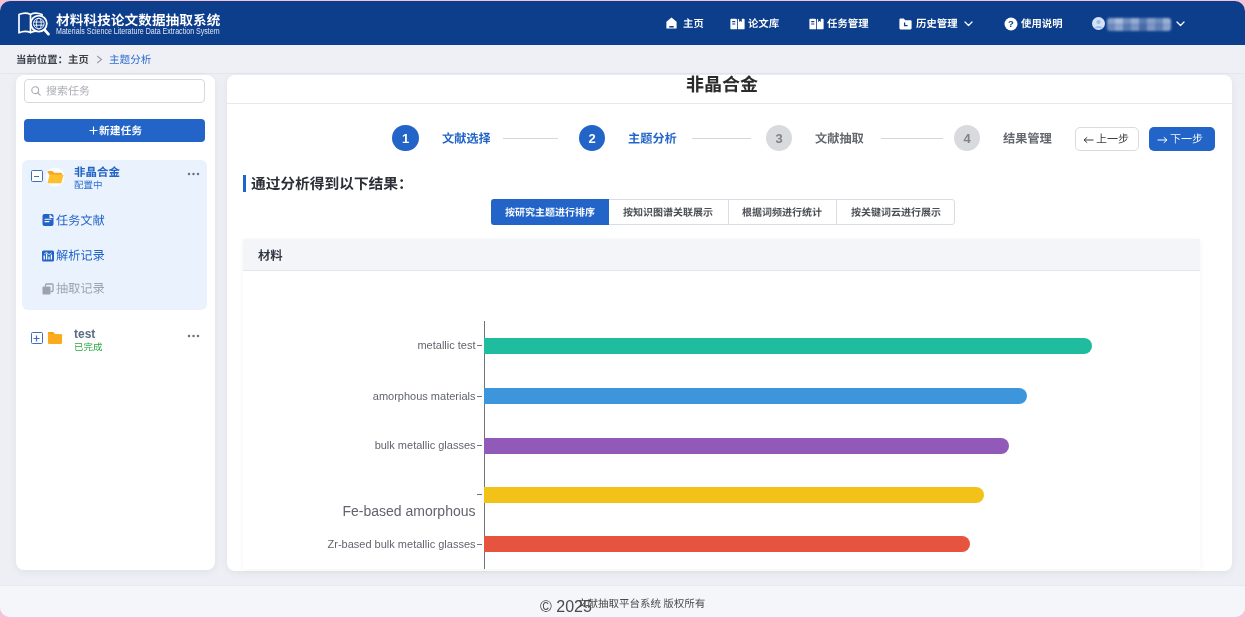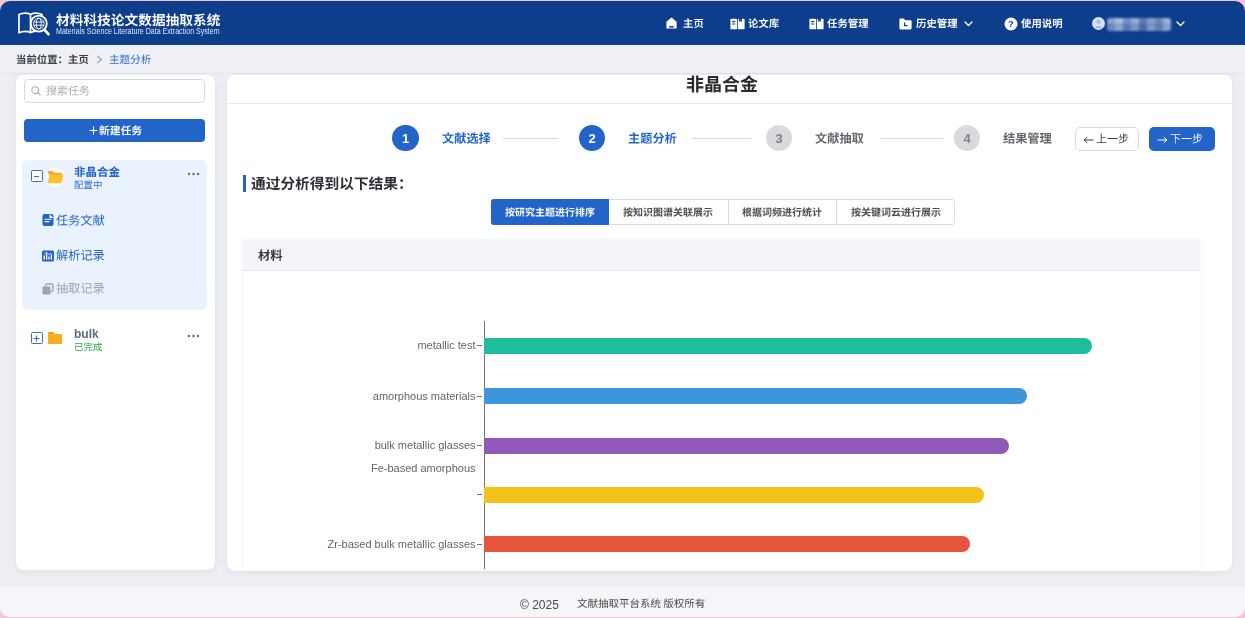--- a/index.html
+++ b/index.html
@@ -191,21 +191,21 @@
     </div>
 <div class="abs" style="left:30.5px;top:331px;width:12px;height:12px;border:1.3px solid #3e70bc;border-radius:1.5px;background:#fff"></div>
 <svg class="abs" style="left:33.2px;top:333.7px" width="7" height="7" viewBox="0 0 7 7">
       <path d="M3.5 0.5 V6.5 M0.5 3.5 H6.5" stroke="#3e70bc" stroke-width="1.2"></path>
     </svg>
 <svg class="abs" style="left:45px;top:327px" width="20" height="20" viewBox="0 0 24 24">
       <circle cx="12" cy="12" r="11.5" fill="rgba(255,255,255,0.75)"></circle>
       <path fill="#fbab1e" d="M3.5 6.4 A1.5 1.5 0 0 1 5 4.9 L9.6 4.9 L11.7 7.2 L19 7.2 A1.5 1.5 0 0 1 20.5 8.7 L20.5 17.8 A1.5 1.5 0 0 1 19 19.3 L5 19.3 A1.5 1.5 0 0 1 3.5 17.8 Z"></path>
       <path fill="#f9a01b" d="M3.5 6.4 A1.5 1.5 0 0 1 5 4.9 L9.6 4.9 L11.7 7.2 L3.5 7.2 Z"></path>
     </svg>
-<div class="abs" style="left:74px;top:325.5px;font-size:12px;font-weight:bold;color:#5a6b85;font-family:'Liberation Sans',sans-serif">bulk</div>
+<div class="abs" style="left:74px;top:325.5px;font-size:12px;font-weight:bold;color:#5a6b85;font-family:'Liberation Sans',sans-serif">test</div>
 <div style="position:absolute;left:74.0px;top:340.7px">
       <svg width="28.5" height="11.4" viewBox="0 -8.4 28.5 11.4" style="display:block">
         <path fill="#22a63c" transform="translate(0 0)" d="M0.9 -7.4V-6.7H7.1V-4.2H2.1V-5.7H1.4V-1.0C1.4 0.2 1.9 0.5 3.4 0.5C3.8 0.5 6.6 0.5 7.0 0.5C8.5 0.5 8.9 -0.0 9.0 -1.8C8.8 -1.8 8.5 -1.9 8.3 -2.1C8.2 -0.5 8.0 -0.2 7.0 -0.2C6.3 -0.2 3.9 -0.2 3.4 -0.2C2.3 -0.2 2.1 -0.4 2.1 -1.0V-3.5H7.1V-3.0H7.8V-7.4Z M11.7 -5.2V-4.5H16.8V-5.2ZM10.0 -3.4V-2.8H12.6C12.5 -1.1 12.1 -0.2 9.9 0.2C10.1 0.3 10.2 0.6 10.3 0.8C12.7 0.3 13.2 -0.8 13.3 -2.8H15.0V-0.4C15.0 0.4 15.2 0.6 16.1 0.6C16.3 0.6 17.4 0.6 17.5 0.6C18.3 0.6 18.5 0.3 18.6 -1.0C18.4 -1.1 18.1 -1.2 17.9 -1.3C17.9 -0.2 17.9 -0.0 17.5 -0.0C17.2 -0.0 16.3 -0.0 16.2 -0.0C15.8 -0.0 15.7 -0.1 15.7 -0.4V-2.8H18.5V-3.4ZM13.5 -7.9C13.7 -7.6 13.9 -7.2 14.0 -6.9H10.3V-4.8H11.0V-6.2H17.5V-4.8H18.2V-6.9H14.8C14.7 -7.2 14.4 -7.7 14.2 -8.1Z M24.2 -8.0C24.2 -7.4 24.2 -6.9 24.2 -6.4H20.2V-3.7C20.2 -2.5 20.1 -0.8 19.3 0.4C19.5 0.4 19.8 0.7 19.9 0.8C20.8 -0.4 21.0 -2.3 21.0 -3.7V-3.8H22.7C22.7 -2.1 22.6 -1.5 22.5 -1.4C22.4 -1.3 22.3 -1.3 22.2 -1.3C22.0 -1.3 21.6 -1.3 21.2 -1.3C21.3 -1.1 21.4 -0.8 21.4 -0.6C21.8 -0.6 22.3 -0.6 22.5 -0.6C22.8 -0.7 22.9 -0.7 23.1 -0.9C23.3 -1.2 23.3 -2.0 23.4 -4.1C23.4 -4.2 23.4 -4.4 23.4 -4.4H21.0V-5.7H24.3C24.4 -4.1 24.6 -2.7 25.0 -1.6C24.3 -0.9 23.6 -0.3 22.8 0.1C22.9 0.3 23.2 0.6 23.3 0.7C24.0 0.3 24.7 -0.2 25.3 -0.9C25.7 0.1 26.3 0.7 27.0 0.7C27.7 0.7 28.0 0.2 28.1 -1.4C27.9 -1.5 27.7 -1.6 27.5 -1.8C27.4 -0.5 27.3 -0.0 27.0 -0.0C26.6 -0.0 26.1 -0.6 25.8 -1.5C26.5 -2.4 27.0 -3.5 27.5 -4.8L26.7 -4.9C26.4 -4.0 26.0 -3.1 25.5 -2.3C25.3 -3.3 25.1 -4.4 25.0 -5.7H28.0V-6.4H24.9C24.9 -6.9 24.9 -7.4 24.9 -8.0ZM25.4 -7.5C26.0 -7.2 26.7 -6.7 27.1 -6.4L27.5 -6.9C27.2 -7.2 26.4 -7.6 25.8 -7.9Z"></path>
       </svg>
     </div>
 <svg class="abs" style="left:187px;top:333px" width="13" height="4" viewBox="0 0 13 4">
       <circle cx="2" cy="2" r="1.25" fill="#6b7280"></circle>
       <circle cx="6.5" cy="2" r="1.25" fill="#6b7280"></circle>
       <circle cx="11" cy="2" r="1.25" fill="#6b7280"></circle>
     </svg>
@@ -307,23 +307,23 @@
 <div class="abs" style="left:477px;top:344.0px;width:4.5px;height:1px;background:#71757a"></div>
 <div class="abs" style="right:769.5px;top:338.2px;font-size:11px;color:#62656d;font-family:'Liberation Sans',sans-serif;white-space:nowrap">metallic test</div>
 <div class="abs" style="left:484px;top:387px;width:543px;height:16px;background:#3d96db;border-radius:0 8px 8px 0"></div>
 <div class="abs" style="left:477px;top:394.5px;width:4.5px;height:1px;background:#71757a"></div>
 <div class="abs" style="right:769.5px;top:388.7px;font-size:11px;color:#62656d;font-family:'Liberation Sans',sans-serif;white-space:nowrap">amorphous materials</div>
 <div class="abs" style="left:484px;top:436.5px;width:525px;height:16px;background:#9159b8;border-radius:0 8px 8px 0"></div>
 <div class="abs" style="left:477px;top:444.0px;width:4.5px;height:1px;background:#71757a"></div>
 <div class="abs" style="right:769.5px;top:438.2px;font-size:11px;color:#62656d;font-family:'Liberation Sans',sans-serif;white-space:nowrap">bulk metallic glasses</div>
 <div class="abs" style="left:484px;top:485.5px;width:500px;height:16px;background:#f2c219;border-radius:0 8px 8px 0"></div>
 <div class="abs" style="left:477px;top:493.0px;width:4.5px;height:1px;background:#71757a"></div>
-<div class="abs" style="right:769.5px;top:461px;font-size:11px;color:#62656d;font-family:'Liberation Sans',sans-serif;white-space:nowrap">Fe-based amorphous</div>
+<div class="abs" style="right:769.5px;top:502px;font-size:14px;color:#62656d;font-family:'Liberation Sans',sans-serif;white-space:nowrap">Fe-based amorphous</div>
 <div class="abs" style="left:484px;top:535px;width:486px;height:16px;background:#e6533f;border-radius:0 8px 8px 0"></div>
 <div class="abs" style="left:477px;top:542.5px;width:4.5px;height:1px;background:#71757a"></div>
 <div class="abs" style="right:769.5px;top:536.7px;font-size:11px;color:#62656d;font-family:'Liberation Sans',sans-serif;white-space:nowrap">Zr-based bulk metallic glasses</div>
 <div class="abs" style="left:0;top:584px;width:1245px;height:32px;background:#f4f6f9;border-top:1px solid #e6e9ee"></div>
-<div class="abs" style="left:520px;top:596.5px;font-size:12px;color:#4a4a4a;font-family:'Liberation Sans',sans-serif">© 2025</div>
+<div class="abs" style="left:540px;top:596.5px;font-size:16px;color:#4a4a4a;font-family:'Liberation Sans',sans-serif">© 2025</div>
 <div style="position:absolute;left:577.0px;top:596.6px">
       <svg width="128.4" height="12.6" viewBox="0 -9.2 128.4 12.6" style="display:block">
         <path fill="#4a4a4a" transform="translate(0 0)" d="M4.4 -8.6C4.8 -8.1 5.1 -7.4 5.2 -7.0L6.1 -7.3C5.9 -7.7 5.6 -8.4 5.3 -8.9ZM0.5 -7.0V-6.2H2.2C2.8 -4.6 3.6 -3.2 4.7 -2.1C3.5 -1.1 2.1 -0.4 0.4 0.1C0.5 0.3 0.8 0.6 0.9 0.8C2.6 0.3 4.1 -0.5 5.3 -1.5C6.5 -0.5 7.9 0.3 9.6 0.8C9.7 0.5 10.0 0.2 10.2 0.0C8.5 -0.4 7.0 -1.1 5.9 -2.1C6.9 -3.2 7.7 -4.5 8.4 -6.2H10.0V-7.0ZM5.3 -2.7C4.3 -3.7 3.5 -4.9 3.0 -6.2H7.5C6.9 -4.8 6.2 -3.6 5.3 -2.7Z M18.8 -8.1C19.2 -7.5 19.6 -6.8 19.7 -6.3L20.4 -6.6C20.2 -7.0 19.8 -7.8 19.4 -8.3ZM12.4 -4.9C12.6 -4.5 12.9 -4.0 13.0 -3.6L13.5 -3.8C13.4 -4.2 13.1 -4.7 12.8 -5.1ZM17.8 -8.8V-6.2V-5.9H16.3V-5.2H17.8C17.8 -3.4 17.5 -1.3 16.1 0.4C16.3 0.5 16.6 0.7 16.7 0.9C17.6 -0.3 18.1 -1.6 18.3 -3.0C18.7 -1.4 19.2 -0.1 20.0 0.8C20.1 0.6 20.4 0.3 20.6 0.1C19.5 -0.9 18.9 -2.9 18.7 -5.2H20.5V-5.9H18.6V-6.2V-8.8ZM14.3 -5.1C14.2 -4.7 13.9 -4.0 13.7 -3.5H12.2V-2.9H13.3V-2.0H12.1V-1.4H13.3V0.3H13.9V-1.4H15.2V-2.0H13.9V-2.9H15.1V-3.5H14.3C14.5 -3.9 14.7 -4.5 14.9 -5.0ZM11.2 -5.9V0.8H11.9V-5.3H15.4V-0.1C15.4 0.0 15.3 0.1 15.2 0.1C15.1 0.1 14.8 0.1 14.4 0.1C14.5 0.3 14.6 0.5 14.6 0.7C15.2 0.7 15.5 0.7 15.8 0.6C16.0 0.5 16.1 0.3 16.1 -0.1V-5.9H14.0V-7.0H16.2V-7.7H14.0V-8.8H13.3V-7.7H11.0V-7.0H13.3V-5.9Z M22.9 -8.8V-6.7H21.4V-6.0H22.9V-3.7L21.3 -3.2L21.5 -2.5L22.9 -2.9V-0.1C22.9 0.1 22.8 0.1 22.7 0.1C22.6 0.1 22.1 0.1 21.7 0.1C21.8 0.3 21.9 0.7 21.9 0.8C22.6 0.8 23.0 0.8 23.3 0.7C23.6 0.6 23.7 0.4 23.7 -0.1V-3.1L24.9 -3.5L24.8 -4.2L23.7 -3.9V-6.0H24.8V-6.7H23.7V-8.8ZM26.0 -2.9H27.6V-0.7H26.0ZM26.0 -3.6V-5.6H27.6V-3.6ZM30.1 -2.9V-0.7H28.4V-2.9ZM30.1 -3.6H28.4V-5.6H30.1ZM27.6 -8.8V-6.4H25.2V0.8H26.0V0.1H30.1V0.7H30.9V-6.4H28.4V-8.8Z M40.4 -6.9C40.2 -5.3 39.7 -4.0 39.2 -2.8C38.6 -4.0 38.3 -5.4 38.0 -6.9ZM36.8 -7.6V-6.9H37.3C37.6 -5.0 38.1 -3.4 38.7 -2.1C38.1 -1.1 37.3 -0.3 36.5 0.2C36.7 0.4 36.9 0.7 37.0 0.8C37.8 0.3 38.5 -0.4 39.1 -1.3C39.7 -0.4 40.3 0.3 41.1 0.8C41.2 0.6 41.5 0.3 41.7 0.1C40.8 -0.4 40.1 -1.1 39.6 -2.0C40.4 -3.5 41.0 -5.3 41.3 -7.5L40.8 -7.7L40.6 -7.6ZM31.9 -1.4 32.1 -0.6 35.2 -1.2V0.8H36.0V-1.3L36.9 -1.5L36.9 -2.1L36.0 -2.0V-7.6H36.8V-8.3H32.0V-7.6H32.7V-1.5ZM33.5 -7.6H35.2V-6.1H33.5ZM33.5 -5.5H35.2V-3.9H33.5ZM33.5 -3.2H35.2V-1.9L33.5 -1.6Z M43.8 -6.6C44.2 -5.8 44.6 -4.8 44.8 -4.2L45.5 -4.5C45.4 -5.1 45.0 -6.1 44.5 -6.8ZM49.9 -6.9C49.7 -6.1 49.2 -5.0 48.8 -4.4L49.5 -4.2C49.9 -4.8 50.4 -5.8 50.8 -6.6ZM42.5 -3.7V-2.9H46.8V0.8H47.6V-2.9H52.0V-3.7H47.6V-7.3H51.4V-8.1H43.1V-7.3H46.8V-3.7Z M54.4 -3.6V0.8H55.2V0.3H60.3V0.8H61.1V-3.6ZM55.2 -0.5V-2.8H60.3V-0.5ZM53.8 -4.5C54.2 -4.6 54.9 -4.7 60.9 -5.0C61.2 -4.7 61.4 -4.3 61.5 -4.1L62.2 -4.6C61.7 -5.4 60.4 -6.7 59.4 -7.6L58.8 -7.2C59.3 -6.8 59.8 -6.2 60.3 -5.7L54.9 -5.4C55.9 -6.3 56.8 -7.4 57.6 -8.5L56.9 -8.9C56.0 -7.6 54.8 -6.2 54.4 -5.9C54.1 -5.5 53.8 -5.3 53.6 -5.2C53.7 -5.0 53.8 -4.6 53.8 -4.5Z M66.0 -2.4C65.4 -1.6 64.6 -0.8 63.7 -0.3C63.9 -0.2 64.3 0.1 64.4 0.2C65.2 -0.4 66.2 -1.2 66.8 -2.1ZM69.7 -2.0C70.5 -1.3 71.6 -0.4 72.2 0.2L72.8 -0.2C72.3 -0.8 71.2 -1.8 70.3 -2.4ZM70.0 -4.7C70.2 -4.4 70.5 -4.1 70.8 -3.8L66.2 -3.5C67.8 -4.3 69.4 -5.2 70.9 -6.4L70.3 -6.9C69.8 -6.5 69.2 -6.1 68.7 -5.7L66.1 -5.6C66.9 -6.1 67.6 -6.8 68.3 -7.5C69.7 -7.7 71.0 -7.8 72.0 -8.1L71.4 -8.7C69.7 -8.3 66.7 -8.0 64.1 -7.9C64.2 -7.7 64.3 -7.4 64.3 -7.2C65.2 -7.3 66.2 -7.3 67.2 -7.4C66.5 -6.7 65.8 -6.1 65.5 -5.9C65.2 -5.7 64.9 -5.5 64.7 -5.5C64.8 -5.3 64.9 -4.9 64.9 -4.8C65.1 -4.9 65.5 -4.9 67.6 -5.0C66.7 -4.5 65.9 -4.0 65.6 -3.9C64.9 -3.5 64.4 -3.3 64.1 -3.3C64.2 -3.1 64.3 -2.7 64.4 -2.6C64.6 -2.7 65.1 -2.7 67.9 -3.0V-0.2C67.9 -0.1 67.9 -0.1 67.7 -0.0C67.6 -0.0 67.0 -0.0 66.4 -0.1C66.5 0.2 66.6 0.5 66.7 0.7C67.4 0.7 68.0 0.7 68.3 0.6C68.7 0.5 68.7 0.2 68.7 -0.2V-3.0L71.4 -3.2C71.7 -2.9 71.9 -2.5 72.1 -2.3L72.7 -2.6C72.3 -3.3 71.4 -4.3 70.6 -5.0Z M80.8 -3.7V-0.4C80.8 0.4 81.0 0.6 81.7 0.6C81.9 0.6 82.5 0.6 82.7 0.6C83.3 0.6 83.5 0.2 83.6 -1.2C83.4 -1.2 83.0 -1.4 82.9 -1.5C82.9 -0.3 82.8 -0.1 82.6 -0.1C82.5 -0.1 82.0 -0.1 81.9 -0.1C81.6 -0.1 81.6 -0.1 81.6 -0.4V-3.7ZM78.9 -3.7C78.8 -1.6 78.6 -0.5 76.8 0.2C77.0 0.3 77.2 0.6 77.3 0.8C79.2 0.0 79.5 -1.3 79.6 -3.7ZM73.9 -0.6 74.1 0.2C75.1 -0.1 76.3 -0.5 77.5 -0.9L77.4 -1.5C76.1 -1.2 74.8 -0.8 73.9 -0.6ZM79.7 -8.7C79.9 -8.2 80.2 -7.7 80.3 -7.3H77.8V-6.6H79.7C79.2 -5.9 78.5 -5.0 78.2 -4.7C78.0 -4.5 77.8 -4.5 77.6 -4.4C77.6 -4.3 77.8 -3.9 77.8 -3.7C78.1 -3.8 78.6 -3.8 82.4 -4.2C82.5 -3.9 82.7 -3.6 82.8 -3.4L83.5 -3.8C83.1 -4.4 82.5 -5.4 81.9 -6.1L81.3 -5.8C81.5 -5.5 81.8 -5.2 82.0 -4.8L79.1 -4.6C79.6 -5.1 80.2 -6.0 80.6 -6.6H83.5V-7.3H80.4L81.1 -7.5C81.0 -7.8 80.7 -8.4 80.5 -8.8ZM74.1 -4.4C74.3 -4.5 74.5 -4.6 75.8 -4.7C75.3 -4.1 74.9 -3.6 74.7 -3.4C74.4 -3.0 74.2 -2.7 73.9 -2.7C74.0 -2.5 74.2 -2.1 74.2 -1.9C74.4 -2.0 74.8 -2.2 77.4 -2.7C77.4 -2.9 77.3 -3.2 77.4 -3.4L75.4 -3.0C76.2 -4.0 77.0 -5.1 77.6 -6.2L76.9 -6.6C76.7 -6.2 76.5 -5.8 76.3 -5.5L75.0 -5.3C75.6 -6.2 76.3 -7.4 76.8 -8.5L76.0 -8.9C75.5 -7.6 74.7 -6.2 74.5 -5.9C74.2 -5.5 74.0 -5.3 73.8 -5.2C74.0 -5.0 74.1 -4.6 74.1 -4.4Z M87.5 -8.6V-4.4C87.5 -2.8 87.4 -1.0 86.7 0.4C86.8 0.5 87.1 0.7 87.2 0.9C87.9 -0.2 88.1 -1.6 88.1 -3.0H89.6V0.8H90.3V-3.7H88.2L88.2 -4.4V-5.2H91.0V-5.9H90.0V-8.8H89.3V-5.9H88.2V-8.6ZM95.3 -5.0C95.1 -3.8 94.7 -2.8 94.2 -2.0C93.6 -2.9 93.3 -3.9 93.0 -5.0ZM91.4 -8.1V-4.5C91.4 -2.9 91.3 -0.9 90.5 0.5C90.7 0.5 91.0 0.8 91.2 0.9C92.1 -0.6 92.2 -2.7 92.2 -4.5V-5.0H92.4C92.7 -3.6 93.1 -2.4 93.7 -1.3C93.1 -0.6 92.5 -0.1 91.7 0.2C91.9 0.4 92.1 0.7 92.2 0.9C92.9 0.5 93.6 -0.0 94.1 -0.7C94.6 -0.0 95.2 0.5 95.9 0.9C96.0 0.7 96.3 0.4 96.5 0.2C95.7 -0.1 95.1 -0.6 94.6 -1.3C95.4 -2.4 95.9 -3.8 96.1 -5.7L95.7 -5.8L95.5 -5.8H92.2V-7.5C93.6 -7.6 95.2 -7.8 96.3 -8.1L95.8 -8.7C94.8 -8.5 93.0 -8.2 91.4 -8.1Z M105.8 -7.1C105.5 -5.3 104.8 -3.7 104.0 -2.5C103.2 -3.8 102.7 -5.2 102.4 -7.1ZM101.3 -7.9V-7.1H101.7C102.0 -4.9 102.6 -3.3 103.5 -1.9C102.7 -0.9 101.7 -0.3 100.7 0.2C100.9 0.3 101.1 0.6 101.2 0.8C102.2 0.3 103.2 -0.3 104.0 -1.2C104.6 -0.5 105.4 0.2 106.4 0.9C106.6 0.7 106.8 0.4 107.0 0.2C106.0 -0.4 105.1 -1.1 104.5 -1.9C105.5 -3.3 106.3 -5.2 106.7 -7.7L106.2 -7.9L106.0 -7.9ZM99.1 -8.8V-6.6H97.3V-5.9H98.9C98.5 -4.4 97.8 -2.7 97.1 -1.8C97.2 -1.6 97.4 -1.3 97.5 -1.1C98.1 -1.8 98.7 -3.1 99.1 -4.4V0.8H99.9V-4.5C100.3 -3.9 100.9 -3.1 101.1 -2.7L101.6 -3.4C101.4 -3.7 100.2 -5.1 99.9 -5.4V-5.9H101.3V-6.6H99.9V-8.8Z M113.0 -7.8V-4.3C113.0 -2.8 112.8 -1.0 111.6 0.3C111.8 0.4 112.1 0.7 112.2 0.9C113.6 -0.5 113.8 -2.7 113.8 -4.3V-4.5H115.4V0.8H116.2V-4.5H117.4V-5.3H113.8V-7.2C115.0 -7.4 116.3 -7.6 117.2 -8.0L116.7 -8.7C115.8 -8.3 114.3 -8.0 113.0 -7.8ZM109.2 -3.8V-4.1V-5.5H111.2V-3.8ZM112.0 -8.6C111.2 -8.2 109.6 -7.9 108.4 -7.8V-4.1C108.4 -2.7 108.3 -0.9 107.7 0.4C107.8 0.5 108.2 0.7 108.3 0.9C108.9 -0.2 109.1 -1.8 109.1 -3.1H112.0V-6.2H109.2V-7.2C110.3 -7.3 111.6 -7.6 112.5 -7.9Z M122.0 -8.8C121.8 -8.4 121.7 -7.9 121.5 -7.5H118.5V-6.7H121.2C120.5 -5.3 119.5 -4.1 118.3 -3.2C118.4 -3.0 118.7 -2.8 118.8 -2.6C119.4 -3.1 120.0 -3.6 120.5 -4.3V0.8H121.3V-1.2H125.7V-0.2C125.7 0.0 125.7 0.1 125.5 0.1C125.3 0.1 124.6 0.1 123.9 0.1C124.0 0.3 124.2 0.6 124.2 0.8C125.1 0.8 125.7 0.8 126.0 0.7C126.4 0.6 126.5 0.3 126.5 -0.1V-5.5H121.4C121.6 -5.9 121.8 -6.3 122.0 -6.7H127.7V-7.5H122.3C122.5 -7.8 122.6 -8.2 122.8 -8.6ZM121.3 -3.0H125.7V-1.9H121.3ZM121.3 -3.7V-4.8H125.7V-3.7Z"></path>
       </svg>
     </div>
 </div>
 </body></html>

